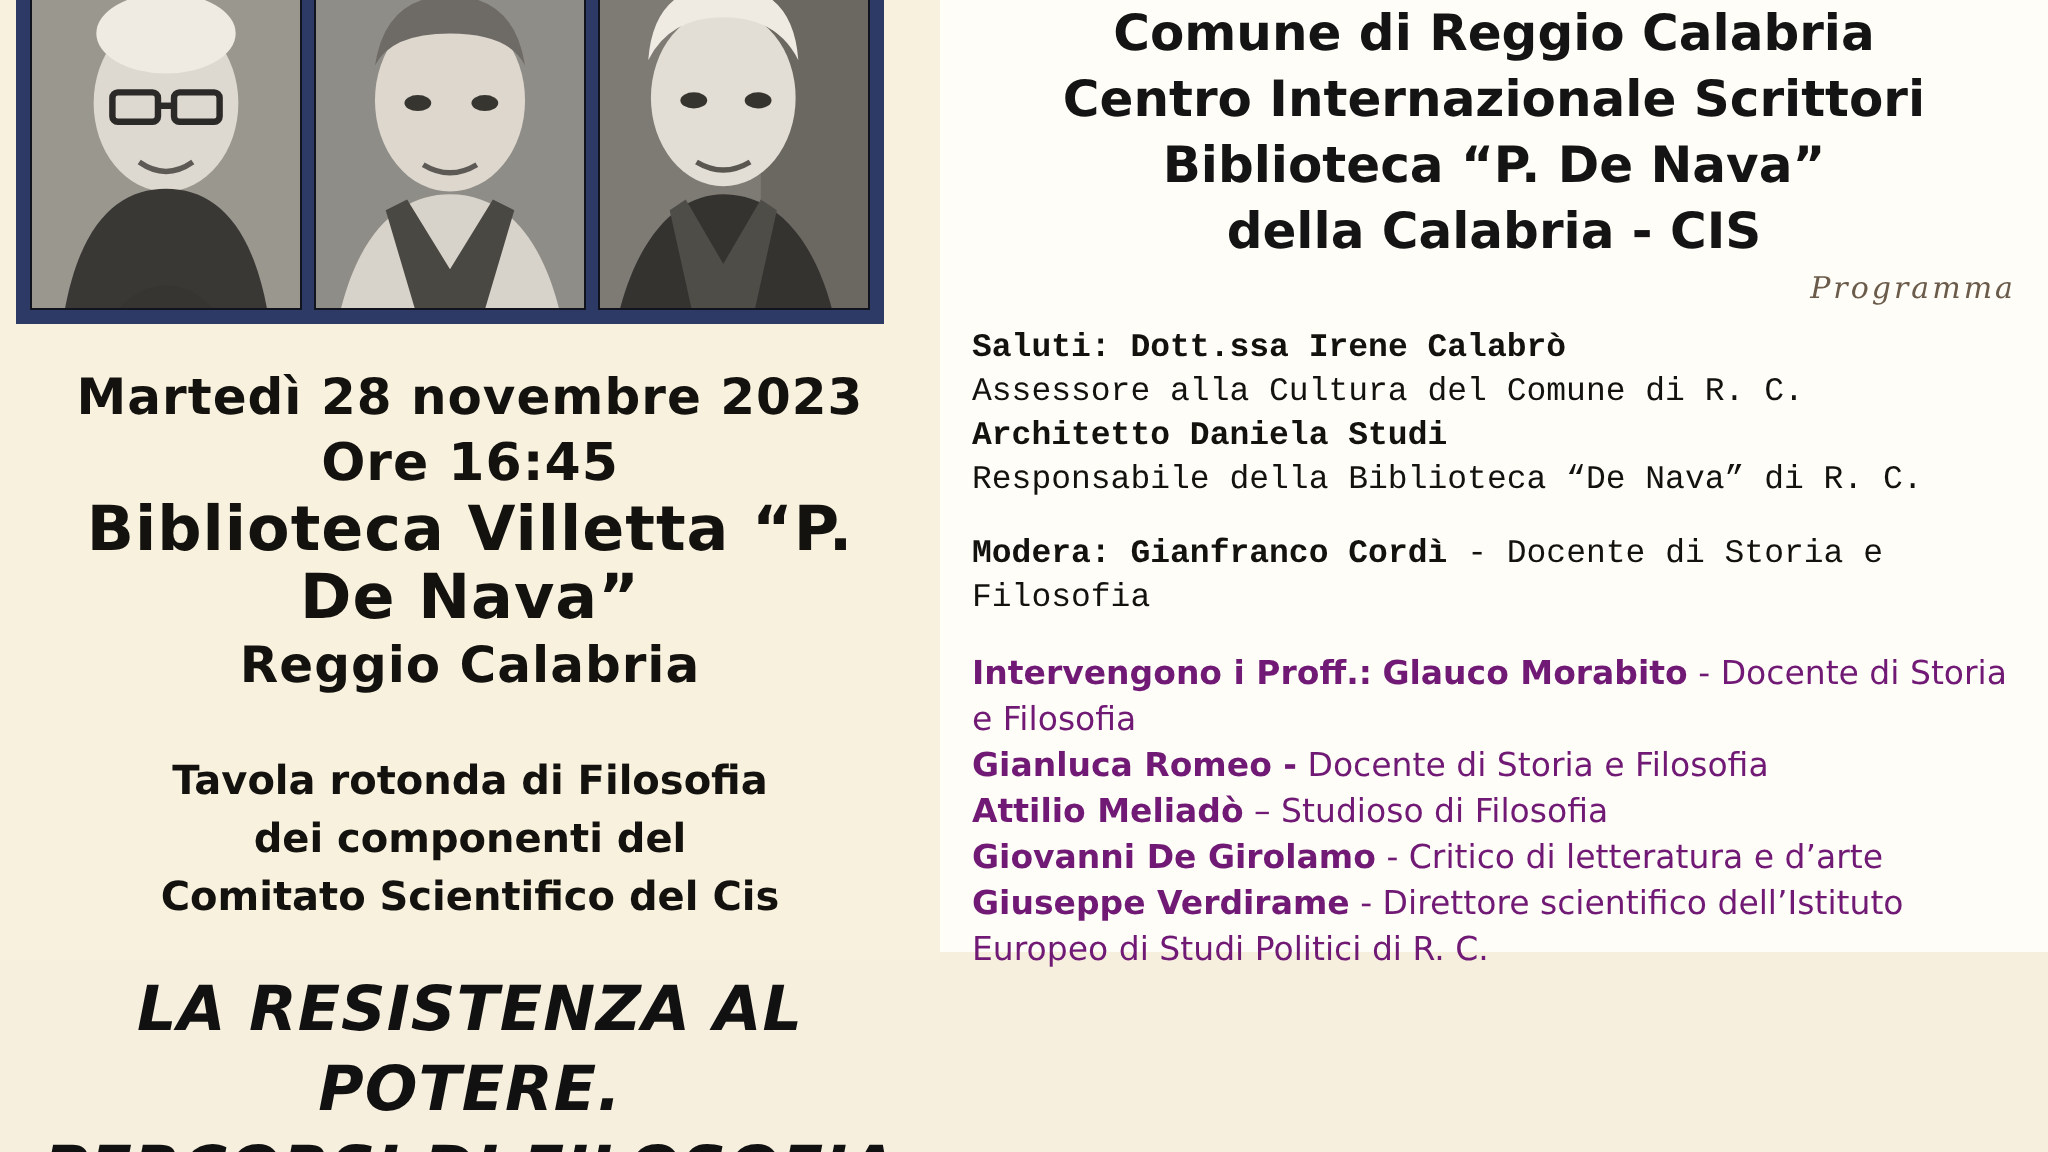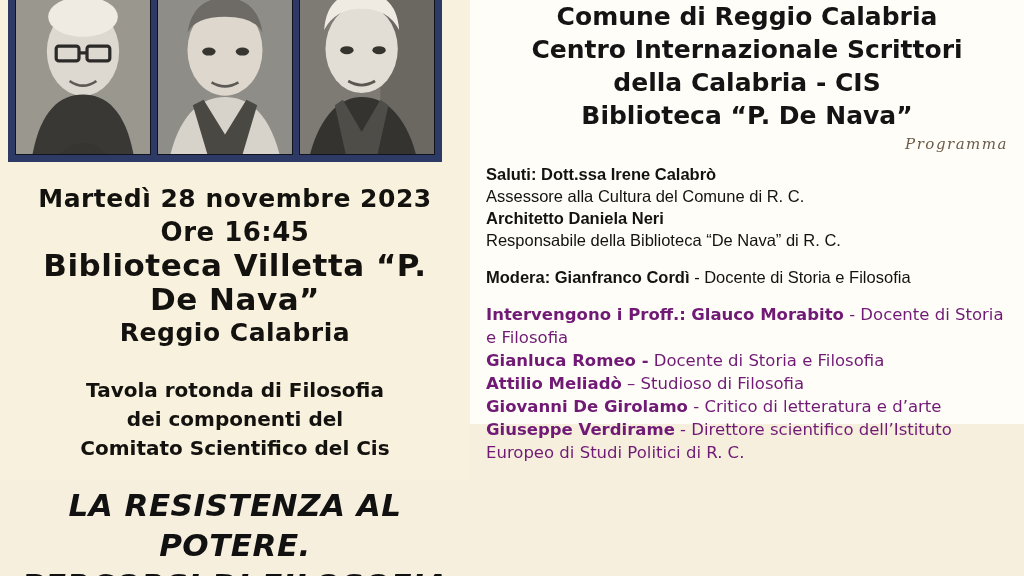--- a/index.html
+++ b/index.html
@@ -86,21 +86,21 @@
     font-style: italic;
     font-size: 31px;
     line-height: 40px;
     color: #111;
     letter-spacing: 0.5px;
   }
 
   
   .right-col {
     width: 554px;
-    height: 424px;
+    height: 476px;
     background: #fffdf7;
     box-sizing: border-box;
     padding: 0 16px 0 16px;
     position: relative;
   }
   .org-block {
     text-align: center;
     padding-top: 0px;
   }
   .org-line {
@@ -114,21 +114,21 @@
     text-align: right;
     font-family: "DejaVu Serif", serif;
     font-style: italic;
     font-size: 15px;
     color: #6b5b4a;
     letter-spacing: 1.5px;
     margin-top: 3px;
     margin-bottom: 10px;
   }
   .entry {
-    font-family: Liberation Sans, sans-serif;
+    font-family: Liberation Mono, monospace;
     font-size: 16.5px;
     line-height: 22px;
     color: #14120f;
     margin-bottom: 0;
   }
   .entry .lbl { font-weight: bold; }
   .entry .sub { font-weight: normal; }
   .spacer-md { height: 15px; }
 
   .list-item {
@@ -211,36 +211,36 @@
 
       </div>
     </div>
   </div>
 
   <div class="right-col">
 
     <div class="org-block">
       <div class="org-line">Comune di Reggio Calabria</div>
       <div class="org-line">Centro Internazionale Scrittori</div>
+      <div class="org-line">Biblioteca “P. De Nava”</div>
       <div class="org-line">della Calabria - CIS</div>
-      <div class="org-line">Biblioteca “P. De Nava”</div>
     </div>
 
     <div class="programma">Programma</div>
 
     <div class="entry">
       <span class="lbl">Saluti:</span>
       <span class="lbl">Dott.ssa Irene Calabrò</span>
     </div>
     <div class="entry">
       <span class="sub">Assessore alla Cultura del Comune di R. C.</span>
     </div>
 
     <div class="entry">
-      <span class="lbl">Architetto Daniela Neri</span>
+      <span class="lbl">Architetto Daniela Studi</span>
     </div>
     <div class="entry">
       <span class="sub">Responsabile della Biblioteca “De Nava” di R. C.</span>
     </div>
 
     <div class="spacer-md"></div>
 
     <div class="entry">
       <span class="lbl">Modera:</span>
       <span class="lbl">Gianfranco Cordì</span>

